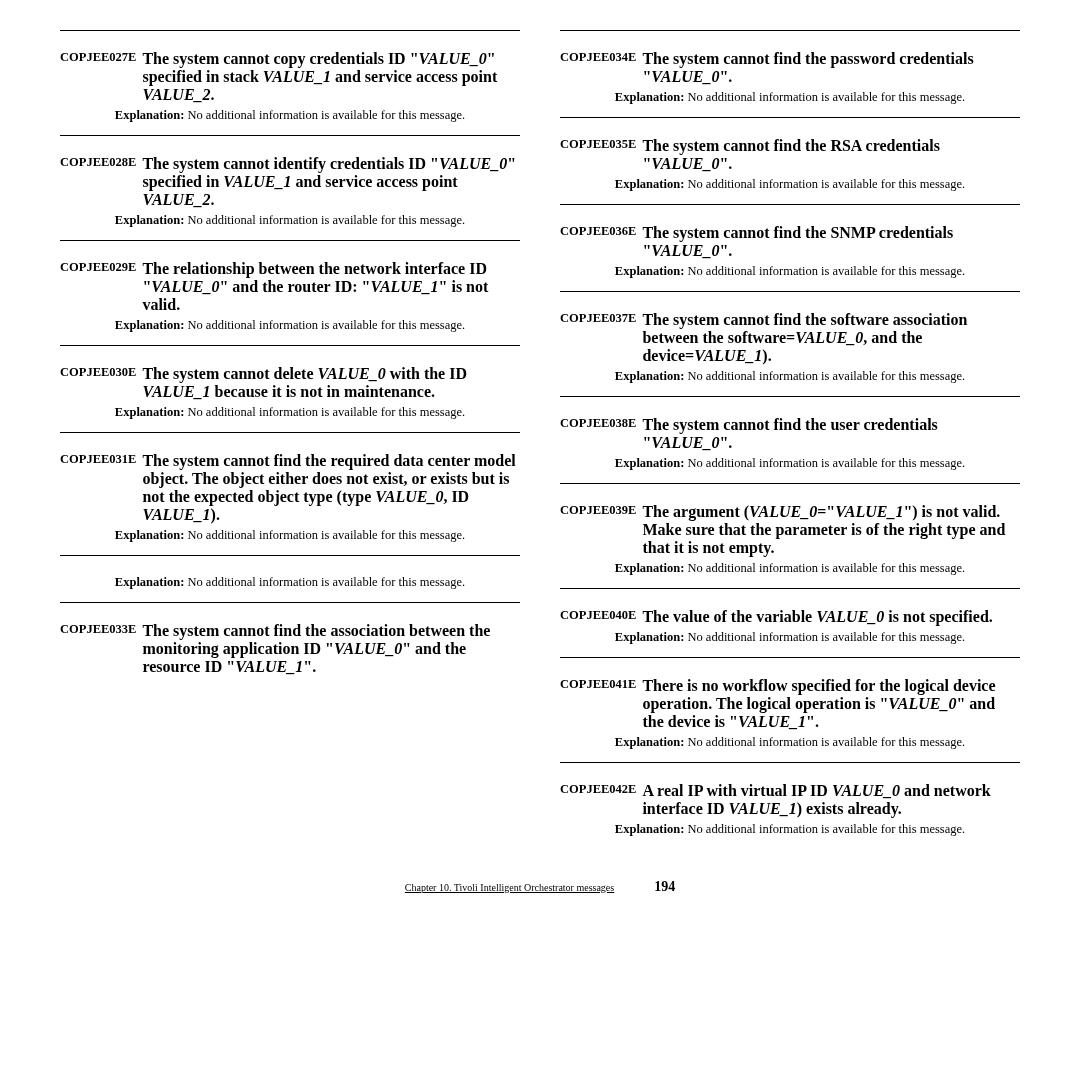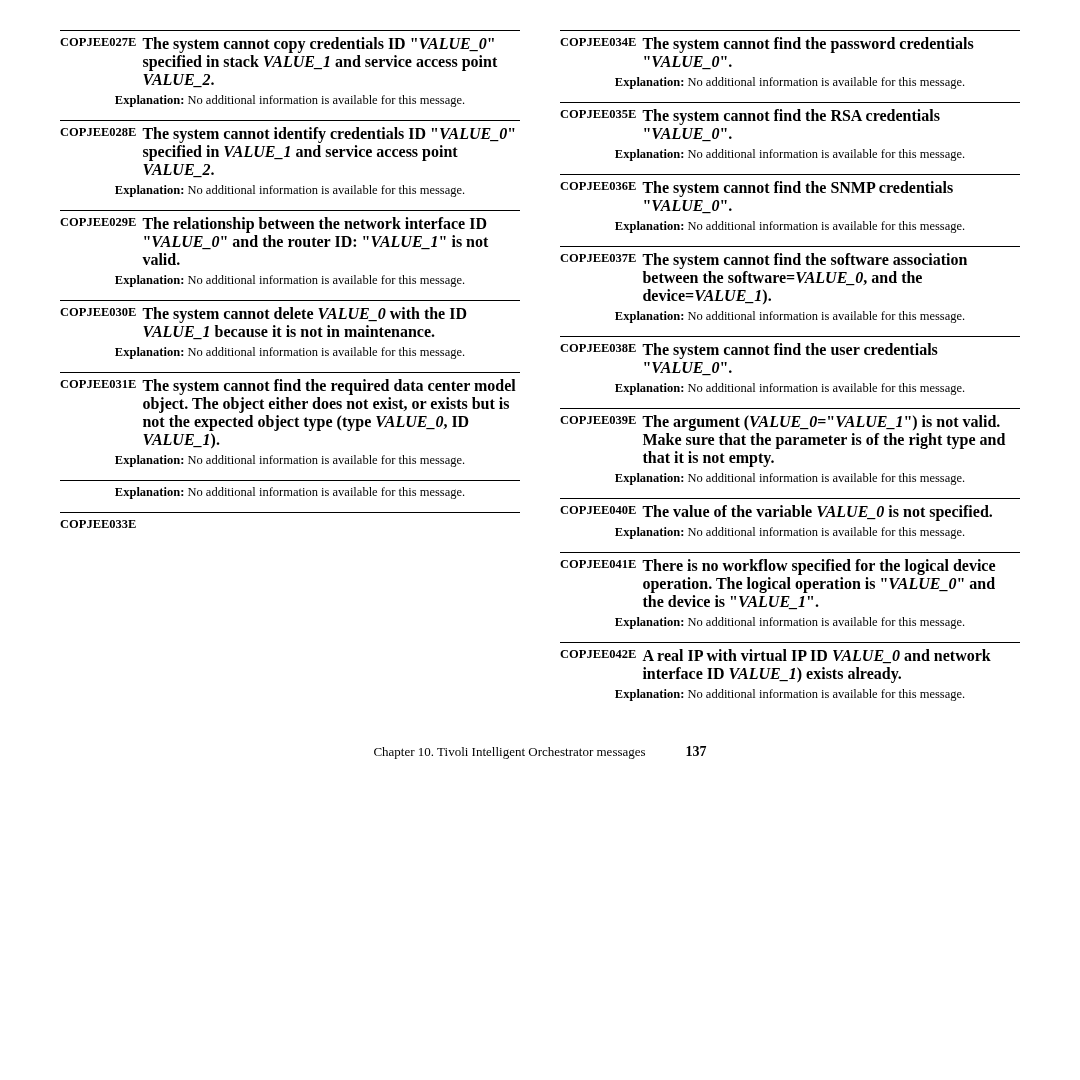--- a/index.html
+++ b/index.html
@@ -13,21 +13,21 @@
       padding: 30px 60px 40px 60px;
     }
     .two-col {
       display: grid;
       grid-template-columns: 1fr 1fr;
       gap: 0 40px;
     }
     .col { }
     .entry {
       border-top: 1px solid #000;
-      padding-top: 4px;
+      padding-top: 19px;
       margin-bottom: 12px;
     }
     .entry-title {
       display: flex;
       gap: 6px;
       font-weight: bold;
       font-size: 12.5px;
       margin-bottom: 4px;
     }
     .entry-code {
@@ -56,21 +56,22 @@
       text-align: center;
       font-size: 12.5px;
       margin-top: 30px;
       border-top: none;
       display: flex;
       justify-content: center;
       align-items: center;
       gap: 40px;
     }
     .footer-chapter {
-      font-size: 13px;
+      font-size: 10px;
+      text-decoration: underline;
     }
     .footer-page {
       font-weight: bold;
       font-size: 14px;
     }
   </style>
 </head>
 <body>
 
 <div class="two-col">
@@ -109,20 +110,21 @@
           <span class="entry-msg">The system cannot find the required data center model object. The object either does not exist, or exists but is not the expected object type (type <em>VALUE_0</em>, ID <em>VALUE_1</em>).</span>
         </div>
         <p class="body-text"><span class="label">Explanation:  </span>No additional information is available for this message.</p>
       </div>
       <div class="entry">
         <p class="body-text"><span class="label">Explanation:  </span>No additional information is available for this message.</p>
       </div>
       <div class="entry">
         <div class="entry-title">
           <span class="entry-code">COPJEE033E</span>
+          <span class="entry-msg">The system cannot find the association between the monitoring application ID "<em>VALUE_0</em>" and the resource ID "<em>VALUE_1</em>".</span>
         </div>
       </div>
     </div>
   <div class="col" id="right-col">
       <div class="entry">
         <div class="entry-title">
           <span class="entry-code">COPJEE034E</span>
           <span class="entry-msg">The system cannot find the password credentials "<em>VALUE_0</em>".</span>
         </div>
         <p class="body-text"><span class="label">Explanation:  </span>No additional information is available for this message.</p>
@@ -181,14 +183,14 @@
           <span class="entry-code">COPJEE042E</span>
           <span class="entry-msg">A real IP with virtual IP ID <em>VALUE_0</em> and network interface ID <em>VALUE_1</em>) exists already.</span>
         </div>
         <p class="body-text"><span class="label">Explanation:  </span>No additional information is available for this message.</p>
       </div>
     </div>
 </div>
 
 <div class="footer">
   <span class="footer-chapter">Chapter 10.  Tivoli Intelligent Orchestrator messages</span>
-  <span class="footer-page">137</span>
+  <span class="footer-page">194</span>
 </div>
 
 </body></html>

